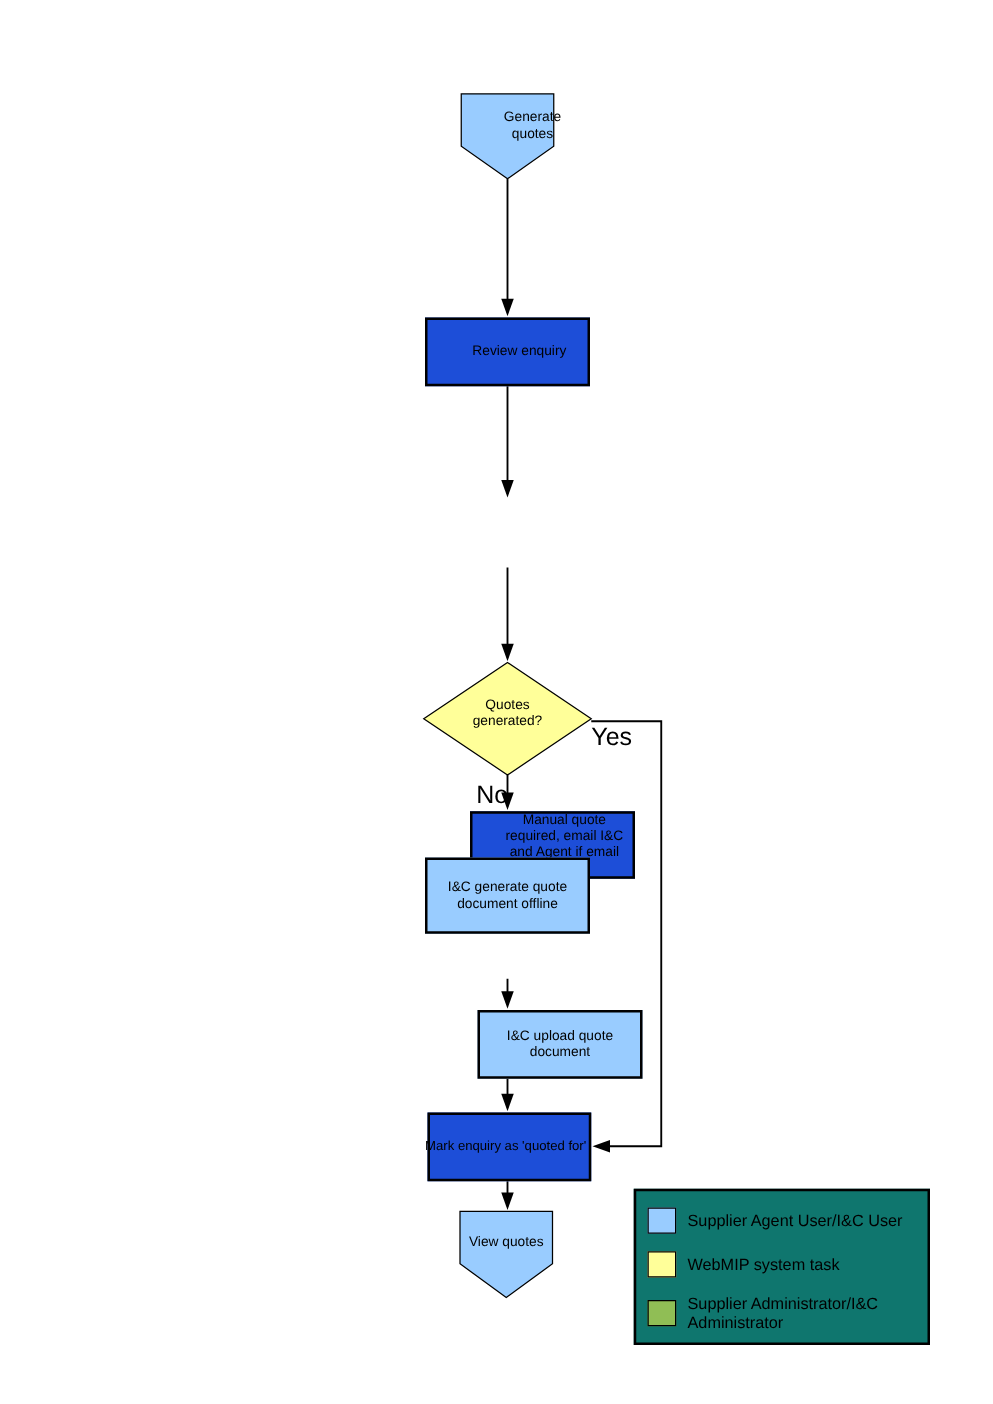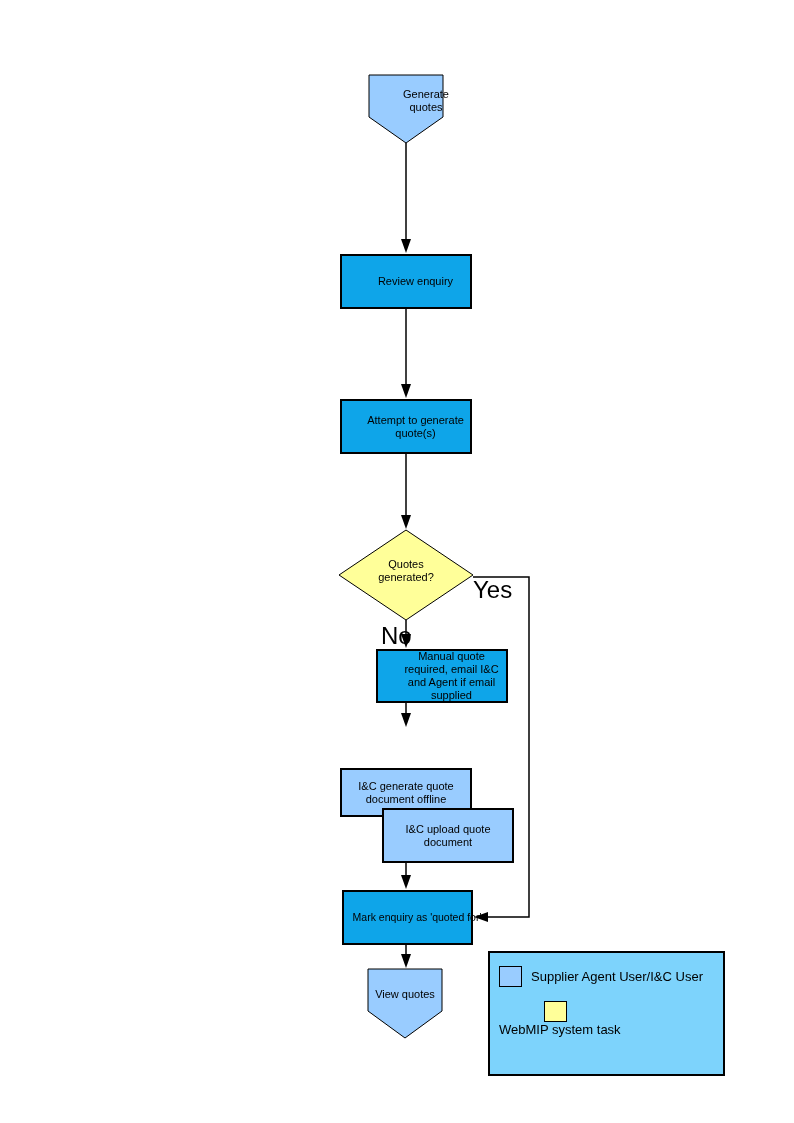--- a/index.html
+++ b/index.html
@@ -23,45 +23,45 @@
     border: 2px solid #000000;
     display: flex;
     align-items: center;
     justify-content: center;
     text-align: center;
     font-size: 11px;
     line-height: 13px;
     padding: 2px;
   }
   .fill-blue   { background: #99CCFF; }
-  .fill-yellow { background: #0ea5e9; padding-left: 21px; }
+  .fill-yellow { background: #1d4ed8; padding-left: 21px; }
 
   .shape-label {
     position: absolute;
     text-align: center;
     font-size: 11px;
     line-height: 13px;
   }
   .nowrap { white-space: nowrap; }
 
   .branch-label {
     position: absolute;
-    font-size: 24px;
+    font-size: 20px;
     line-height: 24px;
   }
 
   .legend {
     position: absolute;
-    left: 488px;
+    left: 507px;
     top: 951px;
     width: 237px;
     height: 125px;
     box-sizing: border-box;
     border: 2px solid #000000;
-    background: #7dd3fc;
+    background: #0f766e;
   }
   .legend-row {
     position: absolute;
     left: 9px;
     display: flex;
     align-items: center;
   }
   .legend-swatch {
     width: 23px;
     height: 21px;
@@ -69,21 +69,21 @@
     border: 1px solid #000000;
     margin-right: 9px;
     flex-shrink: 0;
   }
   .legend-label {
     font-size: 13px;
     line-height: 15px;
     max-width: 188px;
   }
   .row-1 { top: 13px; }
-  .row-2 { top: 48px; flex-direction: column; }
+  .row-2 { top: 48px; }
   .row-3 { top: 82px; }
 </style>
 </head>
 <body>
 
 <div class="page">
 
   <svg class="flow-svg" width="794" height="1123" viewBox="0 0 794 1123">
 
     <g>
@@ -131,48 +131,49 @@
   <div class="shape-label" style="left:369px; top:88px; width:74px;padding-left:20px;">Generate quotes</div>
 
   <div class="shape-label" style="left:366px; top:558px; width:80px;">Quotes generated?</div>
 
   <div class="shape-label" style="left:368px; top:988px; width:74px;">View quotes</div>
 
   <div class="node-rect fill-yellow" style="left:340px; top:254px; width:132px; height:55px;">
     <span>Review enquiry</span>
   </div>
 
-  <div class="node-rect fill-yellow" style="left:340px; top:399px; width:132px; height:55px;">
-    <span>Attempt to generate quote(s)</span>
-  </div>
 
   <div class="node-rect fill-yellow" style="left:340px; top:649px; width:132px; height:54px;margin-left:36px;">
     <span>Manual quote required, email I&amp;C and Agent if email supplied</span>
   </div>
 
-  <div class="node-rect fill-blue" style="left:340px; top:768px; width:132px; height:49px;">
+  <div class="node-rect fill-blue" style="left:340px; top:686px; width:132px; height:61px;">
     <span>I&amp;C generate quote document offline</span>
   </div>
 
   <div class="node-rect fill-blue" style="left:340px; top:808px; width:132px; height:55px;margin-left:42px;">
     <span>I&amp;C upload quote document</span>
   </div>
 
-  <div class="node-rect fill-yellow" style="left:342px; top:890px; width:131px; height:55px;">
+  <div class="node-rect fill-yellow" style="left:342px; top:890px; width:131px; height:55px;justify-content:flex-end;">
     <span class="nowrap" style="font-size:10.5px;">Mark enquiry as 'quoted for'</span>
   </div>
 
   <div class="branch-label" style="left:473px; top:578px;">Yes</div>
 
   <div class="branch-label" style="left:381px; top:624px;">No</div>
 
   <div class="legend">
     <div class="legend-row row-1">
       <div class="legend-swatch" style="background: rgb(153, 204, 255);"></div>
       <div class="legend-label">Supplier Agent User/I&amp;C User</div>
     </div>
     <div class="legend-row row-2">
       <div class="legend-swatch" style="background: rgb(255, 255, 153);"></div>
       <div class="legend-label">WebMIP system task</div>
     </div>
+    <div class="legend-row row-3">
+      <div class="legend-swatch" style="background: rgb(144, 190, 85);"></div>
+      <div class="legend-label">Supplier Administrator/I&amp;C Administrator</div>
+    </div>
   </div>
 
 </div>
 
 </body></html>

